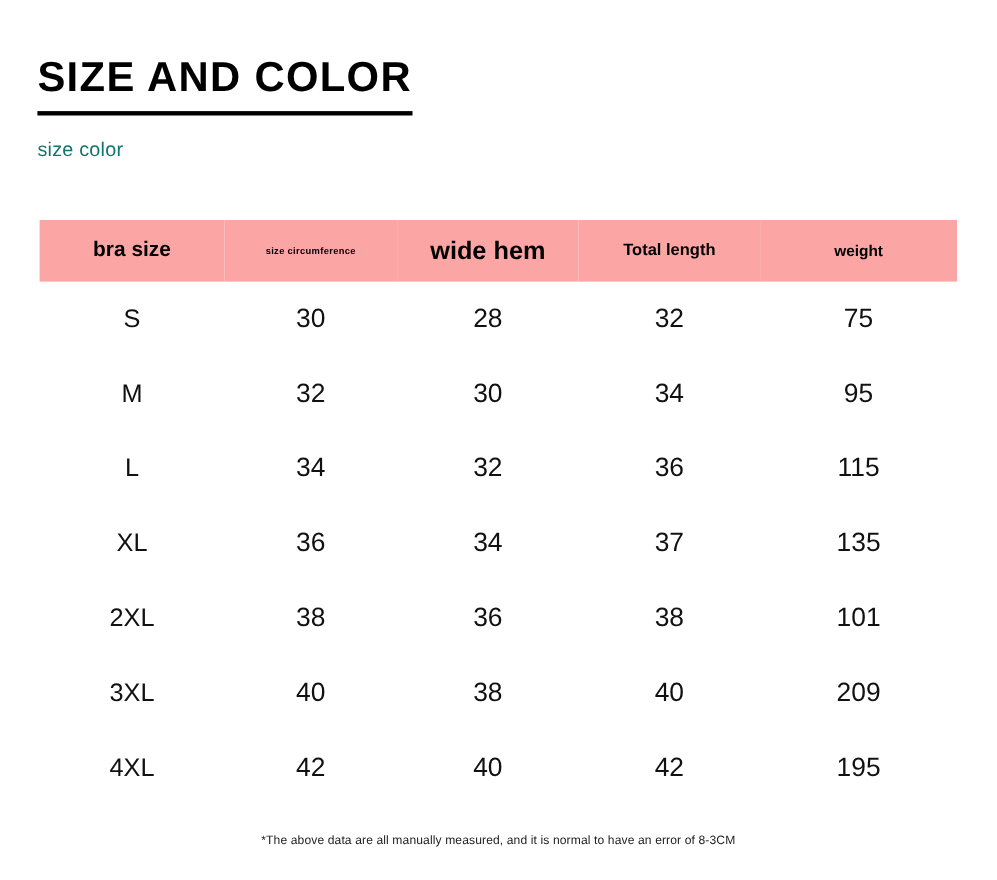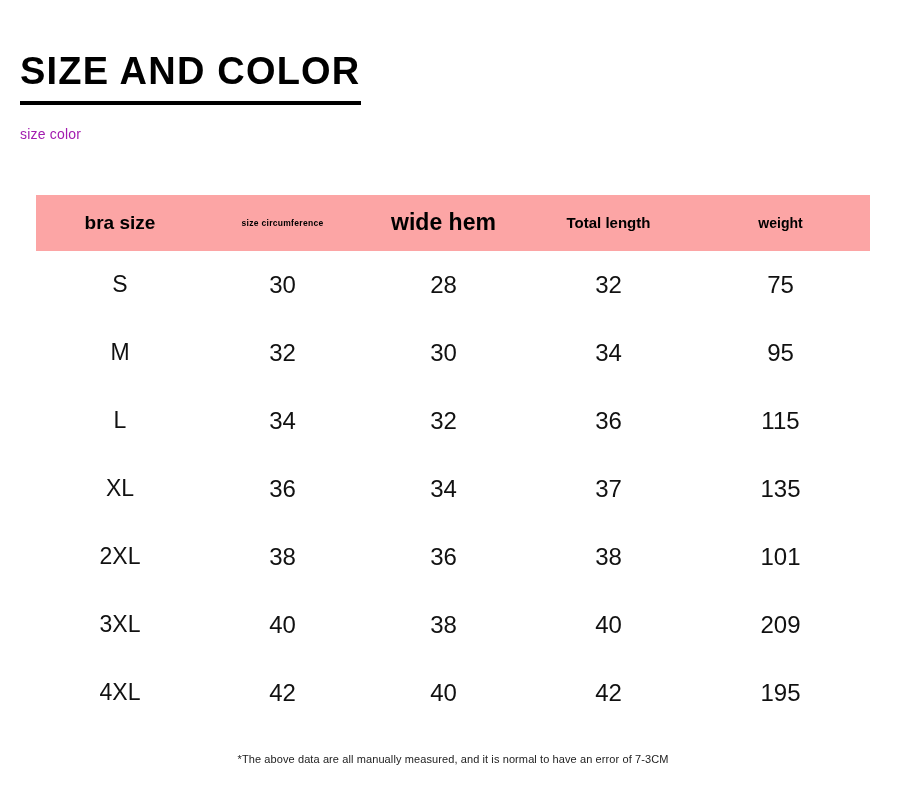--- a/index.html
+++ b/index.html
@@ -14,37 +14,37 @@
     color: #111111;
     overflow: hidden;
   }
   .page {
     position: relative;
     width: 906px;
     height: 800px;
     box-sizing: border-box;
   }
   .header {
-    padding: 52px 0 0 20px;
+    padding: 52px 0 0 34px;
   }
   .title {
     font-size: 38px;
     font-weight: bold;
     letter-spacing: 1.2px;
     line-height: 1.05;
     color: #000000;
     margin: 0;
     display: inline-block;
     padding-bottom: 9px;
     border-bottom: 4px solid #000000;
   }
   .subtitle {
     margin: 21px 0 0 0;
-    font-size: 14px;
-    color: #a21caf;
+    font-size: 18px;
+    color: #0f766e;
     font-weight: 400;
     letter-spacing: 0.2px;
   }
   .table-wrap {
     margin-top: 53px;
     padding: 0 36px;
   }
   table.size-table {
     width: 834px;
     border-collapse: collapse;
@@ -154,16 +154,16 @@
         <tr>
           <td class="cell-size">4XL</td>
           <td>42</td>
           <td>40</td>
           <td>42</td>
           <td>195</td>
         </tr>
       </tbody>
     </table>
 
-    <div class="footnote">*The above data are all manually measured, and it is normal to have an error of 7-3CM</div>
+    <div class="footnote">*The above data are all manually measured, and it is normal to have an error of 8-3CM</div>
   </div>
 
 </div>
 
 </body></html>

